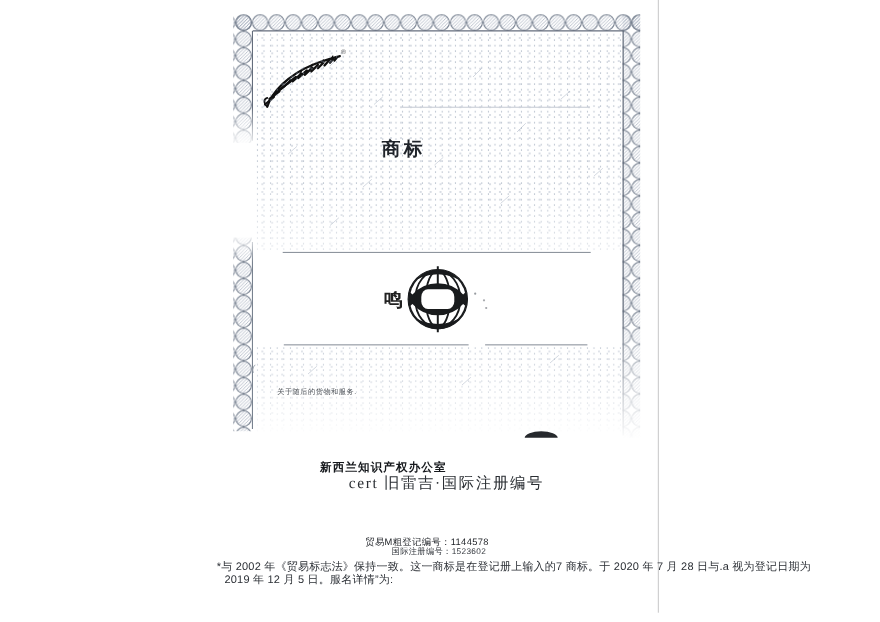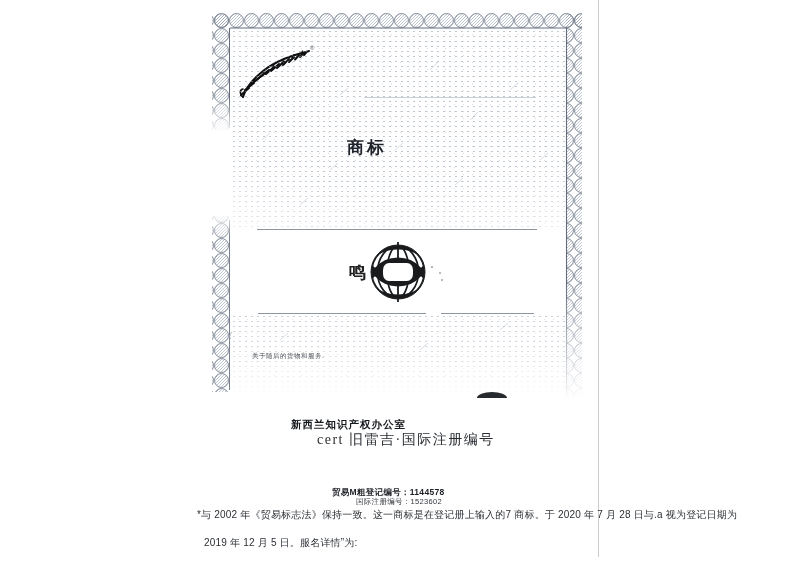--- a/index.html
+++ b/index.html
@@ -31,21 +31,21 @@
   }
   
   .rule{background:#8e959e;height:1px;}
   .rule-faint{background:#c9ced6;height:1px;}
   
   .title-cn{font-size:17px;font-weight:bold;letter-spacing:3px;color:#1f2329;}
   .mark-char{font-size:17px;font-weight:bold;color:#222;}
   .goods-note{font-size:6.5px;color:#4a4f55;letter-spacing:0.5px;}
   .office{font-size:10.5px;font-weight:bold;letter-spacing:1px;color:#15181c;}
   .holder{font-family:"Liberation Serif","DejaVu Serif",serif;font-size:14px;letter-spacing:1.5px;color:#2a2e33;}
-  .reg-bold{font-size:8.5px;font-weight:bold;color:#1c1f24;letter-spacing:0.3px;}
+  .reg-bold{font-size:8.5px;font-weight:normal;color:#1c1f24;letter-spacing:0.3px;}
   .reg-intl{font-size:7.5px;color:#33373d;letter-spacing:0.3px;}
   .statement{font-size:10px;color:#2b2f35;letter-spacing:0.2px;white-space:nowrap;}
   .fern-r{font-size:6px;color:#555;}
   .artifact-paren{font-size:8px;color:#9aa2ad;font-style:italic;}
   
   .artifact-dots{left:430px;top:265px;width:14px;height:16px;}
   .artifact-dots i{position:absolute;width:2px;height:2px;border-radius:50%;background:#7d8288;display:block;}
   .artifact-dots i:nth-child(1){left:1px;top:1px;opacity:.8;}
   .artifact-dots i:nth-child(2){left:9px;top:7px;opacity:.7;}
   .artifact-dots i:nth-child(3){left:11px;top:14px;opacity:.75;}
@@ -150,21 +150,21 @@
   </g>
 </svg>
 
 <div class="abs texture texture-top"></div>
 <div class="abs texture texture-bottom"></div>
 
 <div class="abs page-edge-right"></div>
 
 <div class="abs rule-faint" style="left:365px;top:97px;width:171px;"></div>
 
-<div class="abs title-cn" style="left:347px;top:136px;">商标</div>
+<div class="abs title-cn" style="left:347px;top:124px;">商标</div>
 
 <div class="abs fern-r" style="left:310px;top:45px;">®</div>
 
 <div class="abs rule" style="left:257px;top:229px;width:280px;"></div>
 <div class="abs rule" style="left:258px;top:313px;width:168px;"></div>
 <div class="abs rule" style="left:441px;top:313px;width:93px;"></div>
 
 <div class="abs mark-char" style="left:349px;top:261px;">鸣</div>
 
 <svg class="abs" style="left:368px;top:241px;" width="60" height="62" viewBox="0 0 60 62">
@@ -197,13 +197,13 @@
 
 <div class="abs office" style="left:291px;top:394px;margin-top:24px;">新西兰知识产权办公室</div>
 
 <div class="abs seal-arc"></div>
 
 <div class="abs holder" style="left:317px;top:431px;">cert 旧雷吉·国际注册编号</div>
 
 <div class="abs reg-bold" style="left:332px;top:487px;">贸易M粗登记编号：1144578</div>
 <div class="abs reg-intl" style="left:356px;top:497px;">国际注册编号：1523602</div>
 <div class="abs statement" style="left:197px;top:508px;">*与 2002 年《贸易标志法》保持一致。这一商标是在登记册上输入的7 商标。于 2020 年 7 月 28 日与.a 视为登记日期为</div>
-<div class="abs statement" style="left:204px;top:520px;margin-top:16px;">2019 年 12 月 5 日。服名详情”为:</div>
+<div class="abs statement" style="left:204px;top:520px;">2019 年 12 月 5 日。服名详情”为:</div>
 
 </body></html>

